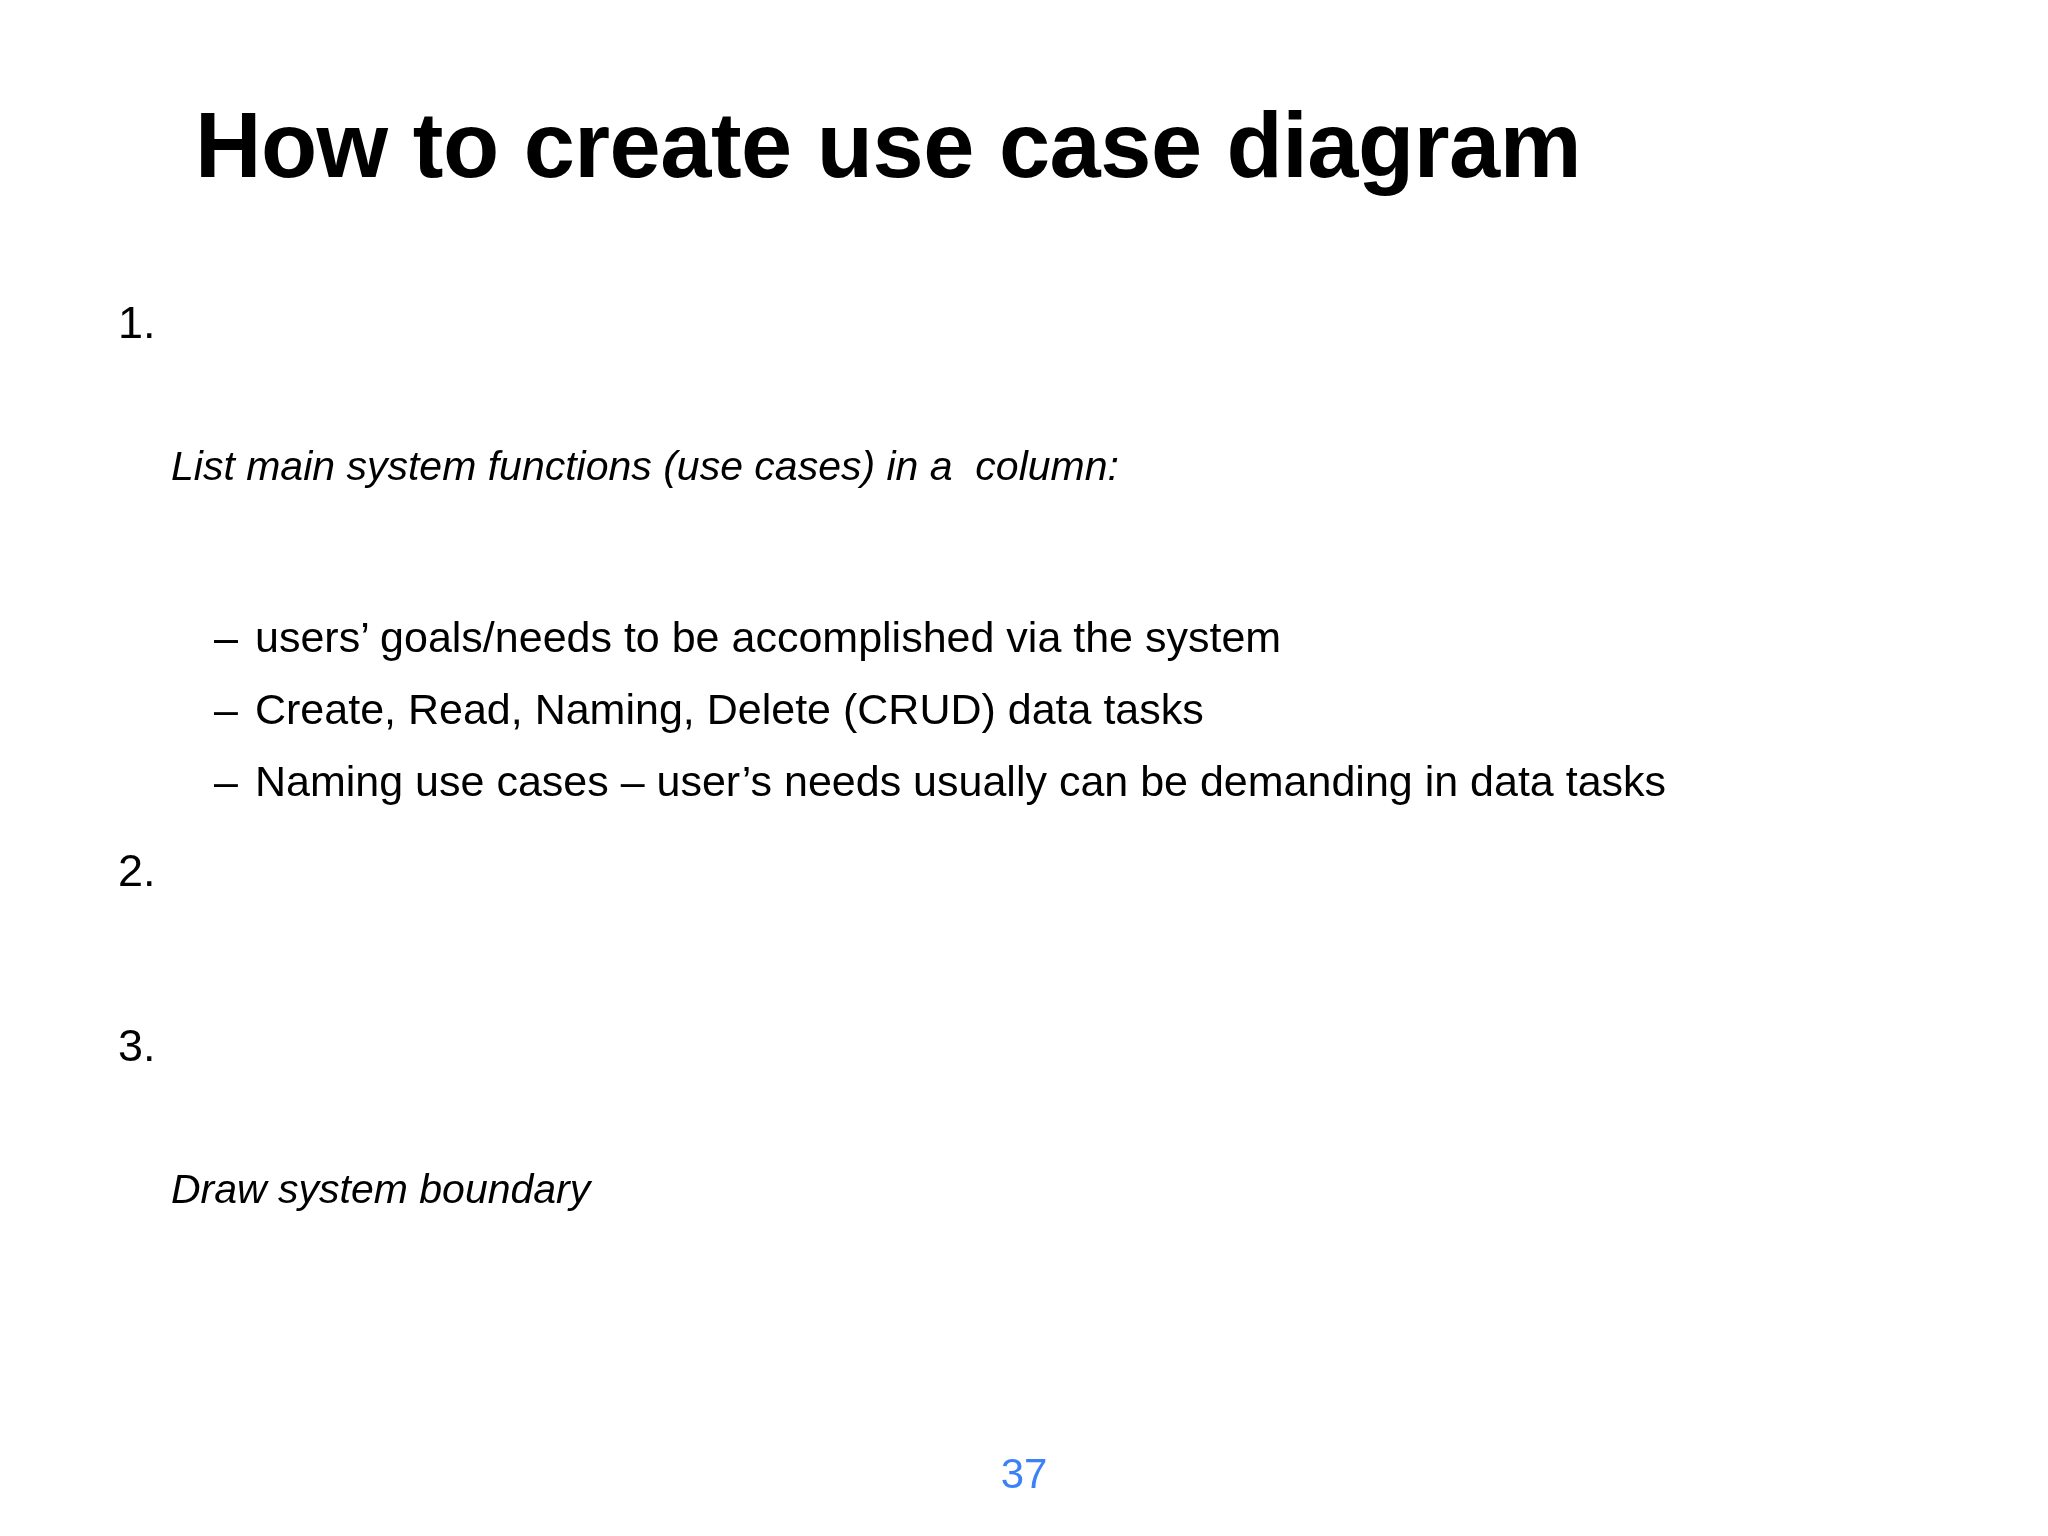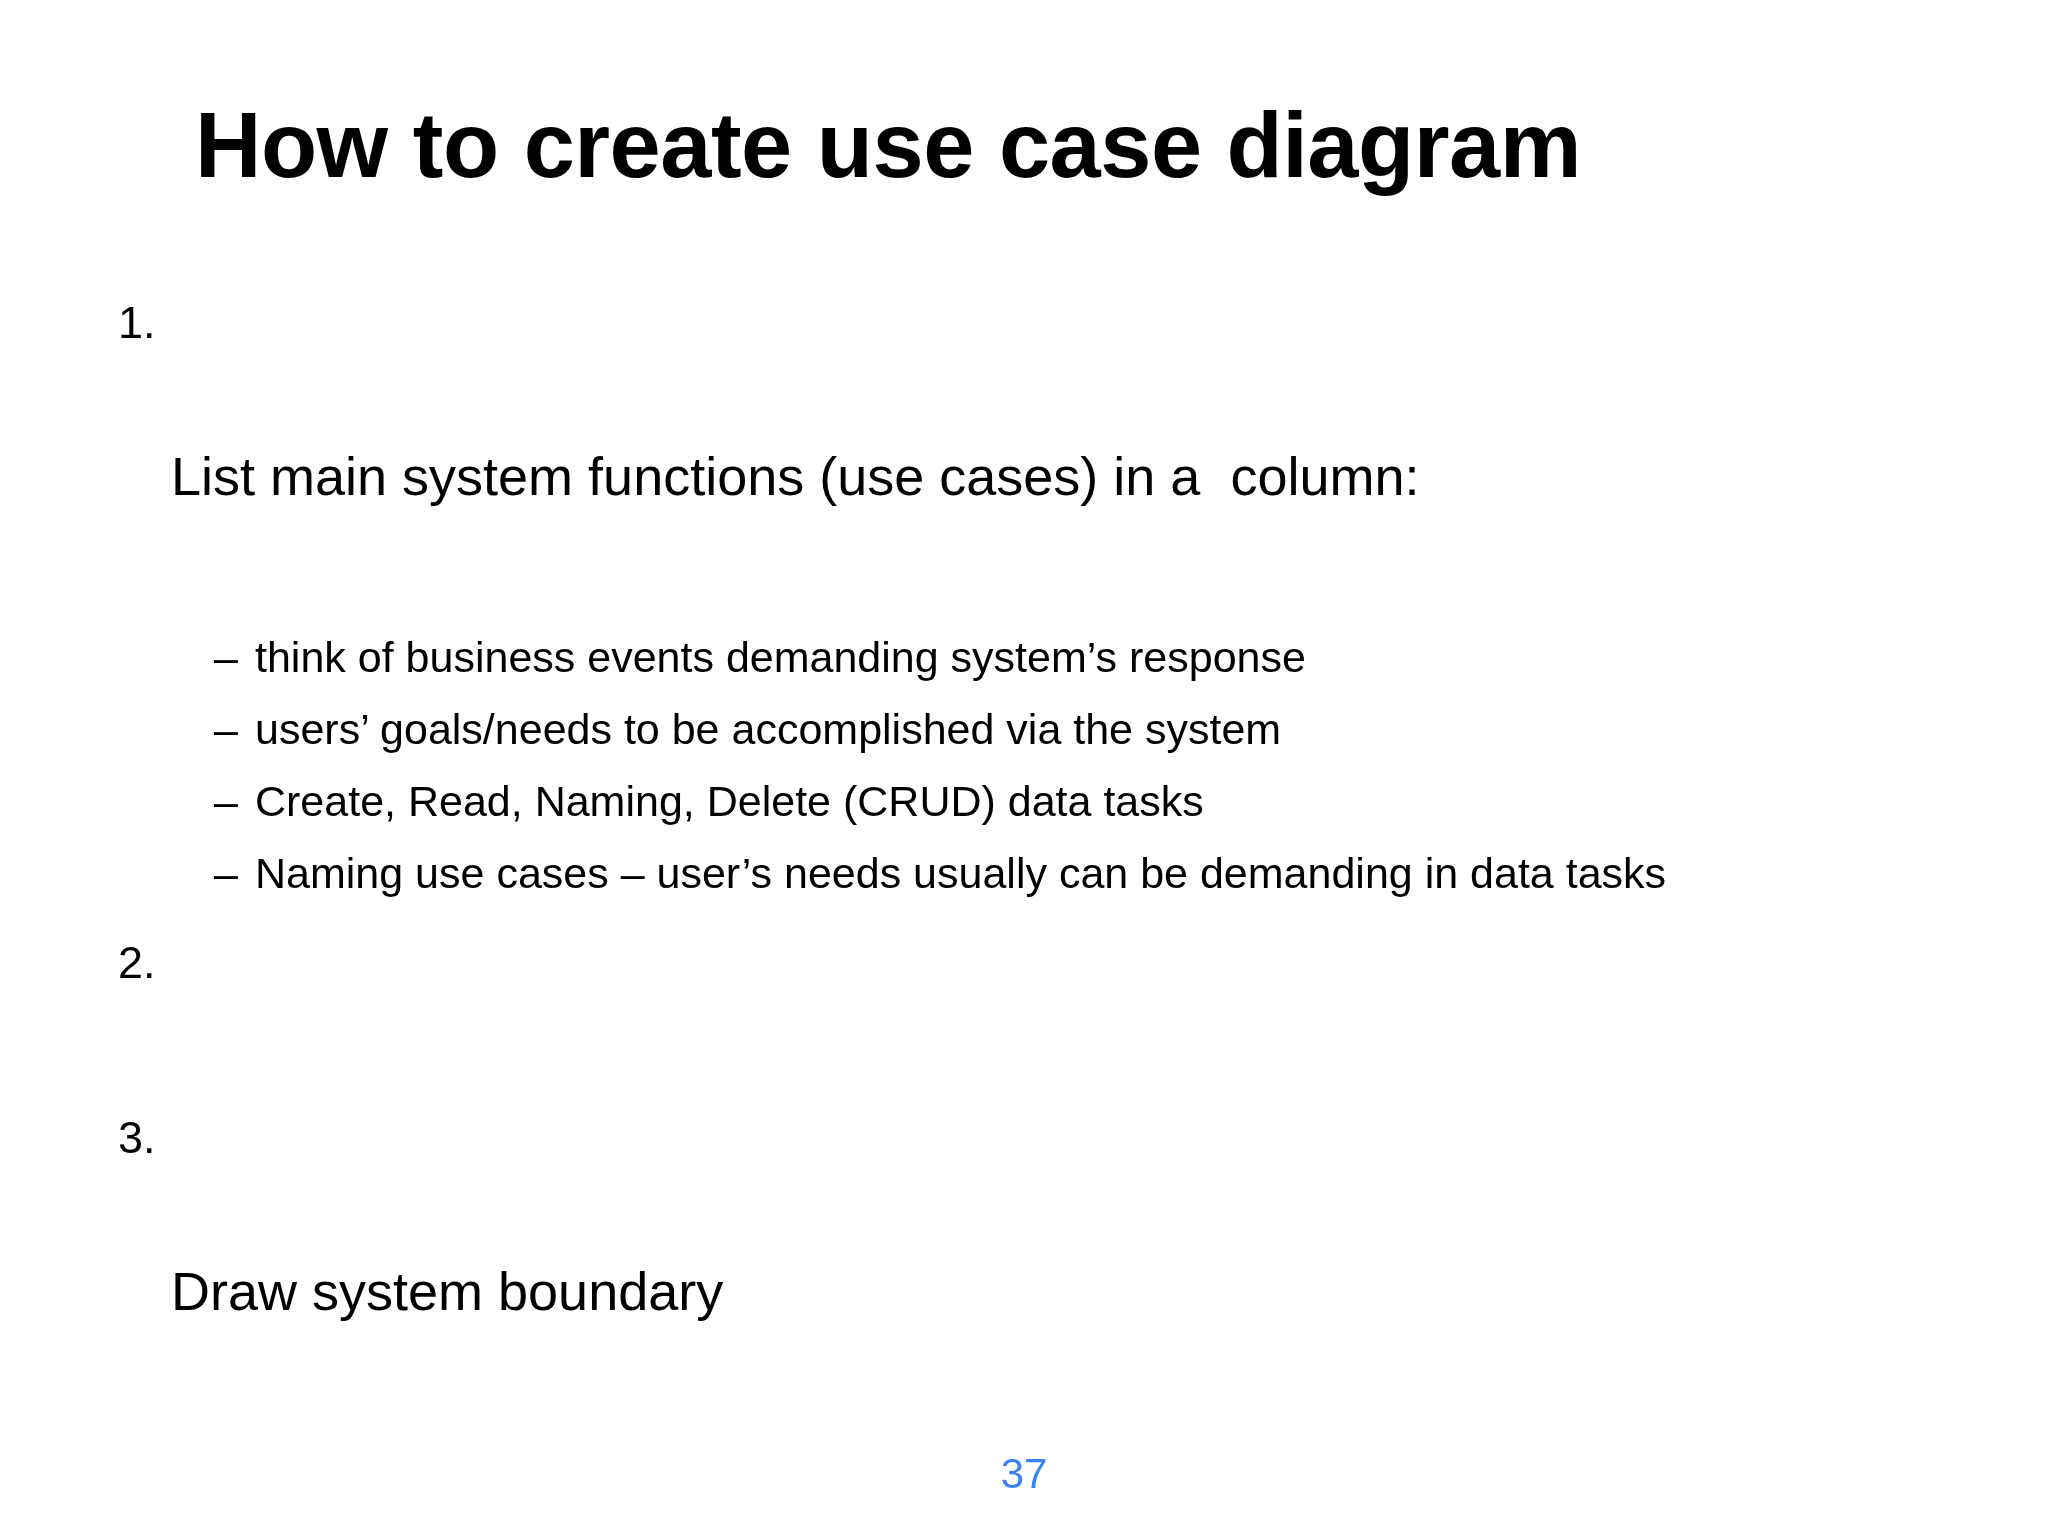--- a/index.html
+++ b/index.html
@@ -52,23 +52,24 @@
   .numbered-item .marker {
     position: absolute;
     left: 0;
     top: 0;
     width: 53px;
     text-align: left;
     font-size: 45px;
   }
   .numbered-item .text {
     display: block;
-    font-size: 54px;
+    font-size: 41px;
     line-height: 1.53;
     white-space: pre-wrap;
+    font-style: italic;
   }
   .sub-list {
     margin: 0;
     padding: 0;
     list-style: none;
   }
   .sub-item {
     position: relative;
     padding-left: 137px;
     margin-bottom: 17px;
@@ -111,21 +112,20 @@
   <div class="body-area">
 
     <div class="numbered-item item-1">
       <span class="marker">1.</span>
       <span class="text">List main system functions (use cases) in a  column:</span>
     </div>
 
     <ul class="sub-list">
       <li class="sub-item">
         <span class="dash">–</span>
-        <span class="sub-text">think of business events demanding system’s response</span>
       </li>
       <li class="sub-item">
         <span class="dash">–</span>
         <span class="sub-text">users’ goals/needs to be accomplished via the system</span>
       </li>
       <li class="sub-item">
         <span class="dash">–</span>
         <span class="sub-text">Create, Read, Naming, Delete (CRUD) data tasks</span>
       </li>
       <li class="sub-item">

